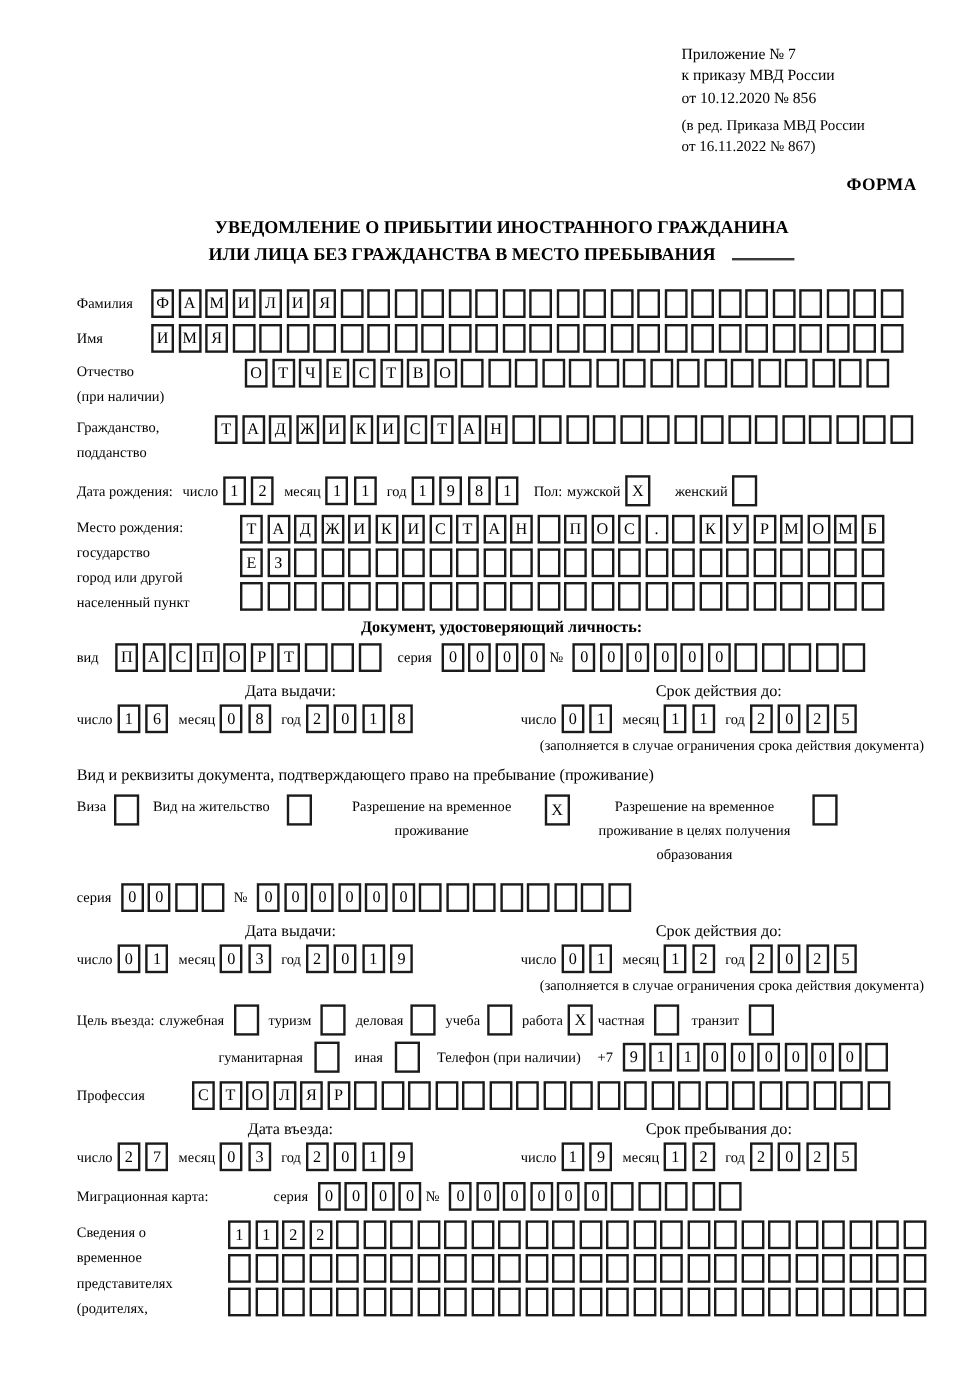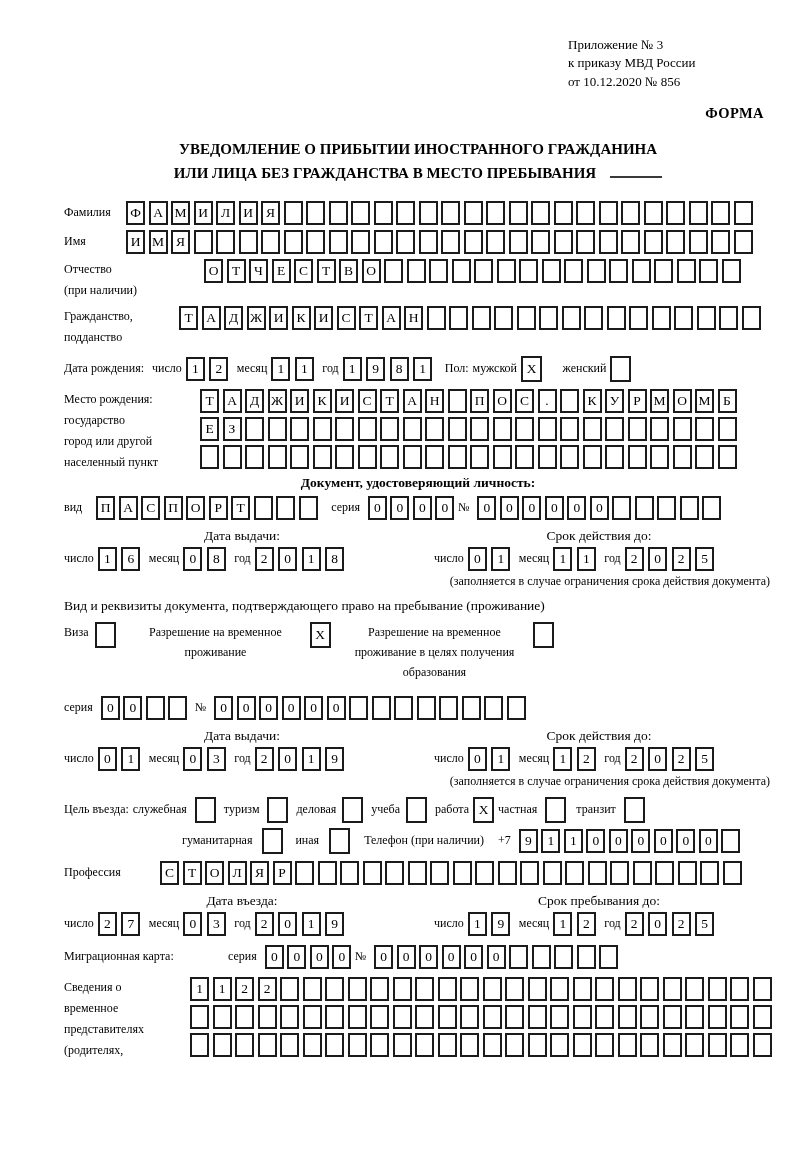--- a/index.html
+++ b/index.html
@@ -45,23 +45,27 @@
   .wrap170{width:172px;text-align:center;white-space:normal;}
   .wrap178{width:180px;text-align:center;white-space:normal;}
   .purpose2{margin-left:118px;}
 </style>
 </head>
 <body>
 
 <div class="page">
 
   <div class="hdr">
-    <div>Приложение № 3</div>
+    <div>Приложение № 7</div>
     <div>к приказу МВД России</div>
     <div>от 10.12.2020 № 856</div>
+    <div class="hdr-sub">
+      <div>(в ред. Приказа МВД России</div>
+      <div>от 16.11.2022 № 867)</div>
+    </div>
   </div>
 
   <div class="forma">ФОРМА</div>
 
   <div class="title">
     <div>УВЕДОМЛЕНИЕ О ПРИБЫТИИ ИНОСТРАННОГО ГРАЖДАНИНА</div>
     <div>
       <span>ИЛИ ЛИЦА БЕЗ ГРАЖДАНСТВА В МЕСТО ПРЕБЫВАНИЯ</span><span class="title-blank"></span>
     </div>
   </div>
@@ -411,20 +415,26 @@
 
   <div class="plain">Вид и реквизиты документа, подтверждающего право на пребывание (проживание)</div>
 
   <div class="opts">
     <div class="opt">
       <span class="lbl">Виза</span>
       <span class="cells cb ml6">
           <span class="cell"></span>
         </span>
     </div>
+    <div class="opt ml12">
+      <span class="lbl">Вид на жительство</span>
+      <span class="cells cb ml14">
+          <span class="cell"></span>
+        </span>
+    </div>
     <div class="opt ml14">
       <span class="lbl wrap170">Разрешение на временное проживание</span>
       <span class="cells cb ml8">
           <span class="cell">X</span>
         </span>
     </div>
     <div class="opt ml14">
       <span class="lbl wrap178">Разрешение на временное проживание в целях получения образования</span>
       <span class="cells cb ml8">
           <span class="cell"></span>

